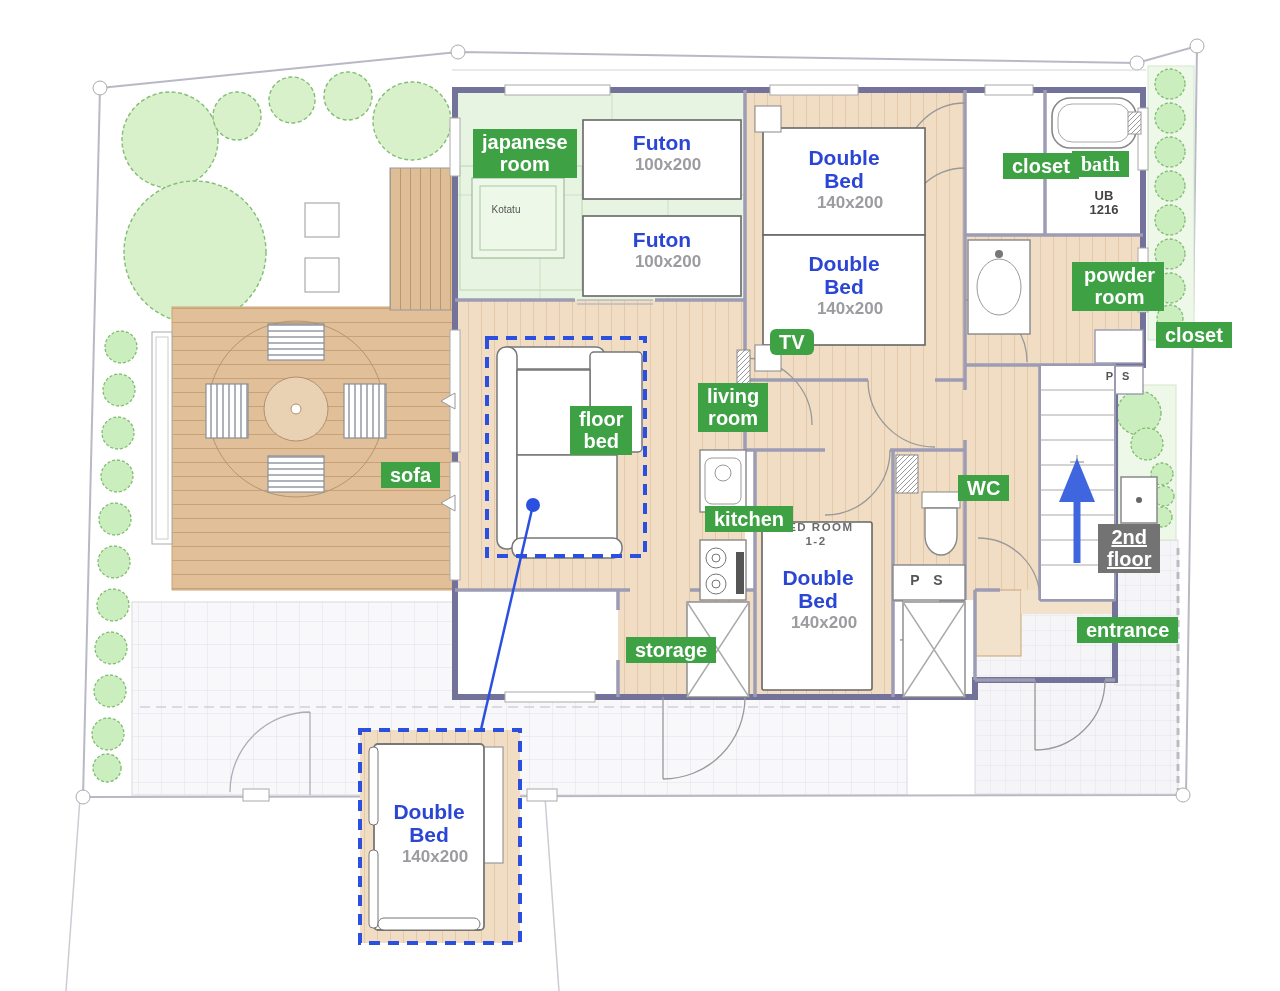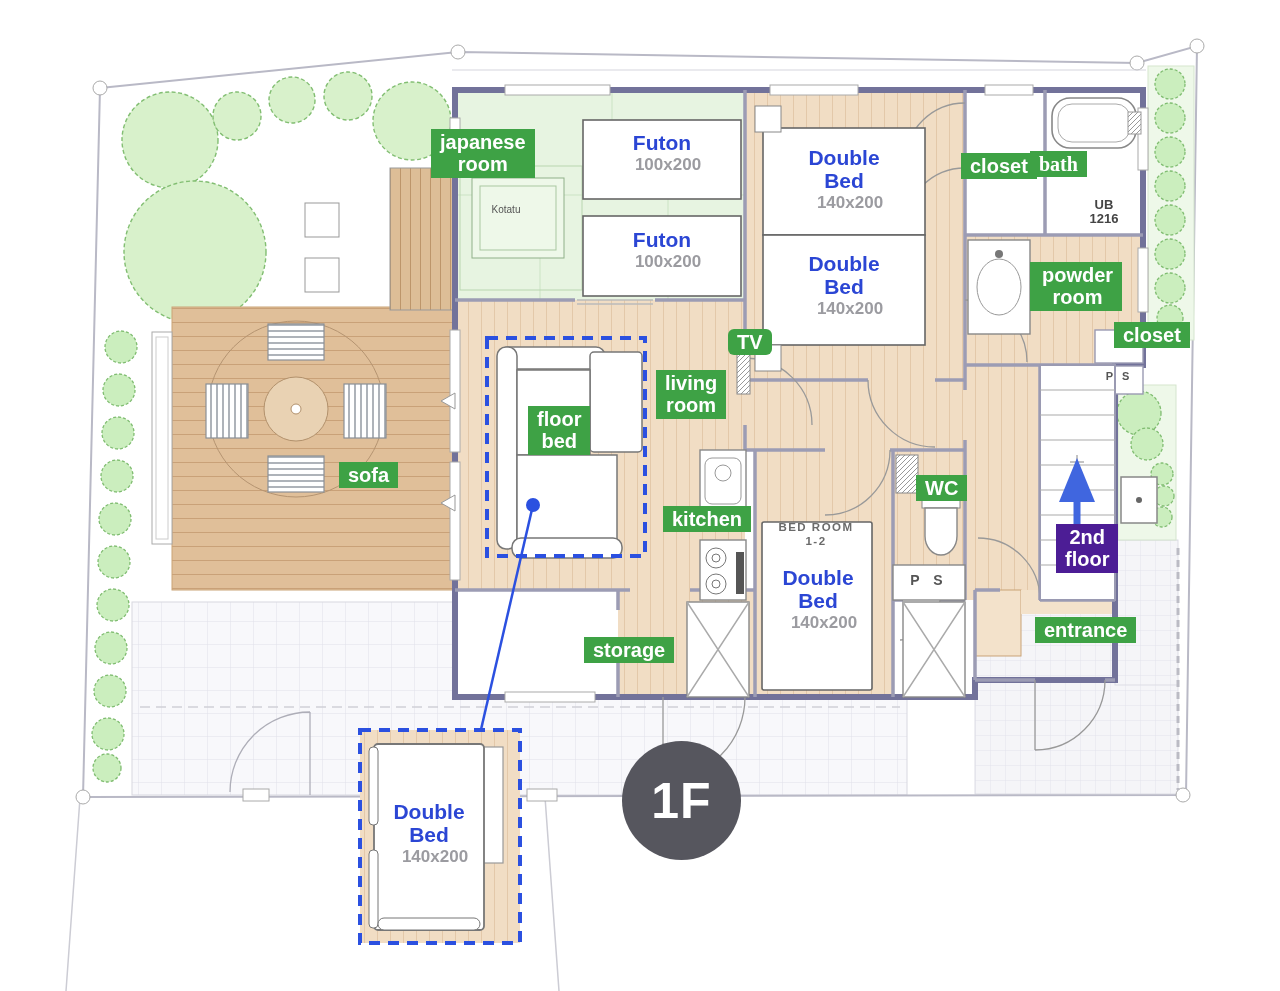--- a/index.html
+++ b/index.html
@@ -1,28 +1,28 @@
 <!DOCTYPE html>
 <html><head>
 <meta charset="utf-8">
 <style>
   html,body{margin:0;padding:0;background:#fff;}
   #stage{position:relative;width:1280px;height:991px;background:#ffffff;overflow:hidden;
          font-family:"Liberation Sans",sans-serif;}
   #plan-svg{position:absolute;left:0;top:0;}
   .badge{position:absolute;background:#3EA245;color:#ffffff;font-weight:700;font-size:20px;
-         line-height:1.12;padding:2px 9px;text-align:center;white-space:pre-line;z-index:5;}
-  .badge.blue{background:#4c1d95;}
+         line-height:1.12;padding:2px 9px;text-align:center;white-space:pre-line;z-index:5;margin-left:42px;}
+  .badge.blue{background:#737373;text-decoration:underline;}
   .bed-label{position:absolute;text-align:center;z-index:4;}
   .bed-name{display:block;color:#2B46D4;font-weight:700;font-size:21px;line-height:1.1;white-space:pre-line;}
   .bed-size{display:block;color:#9B9BA0;font-weight:700;font-size:17px;margin-top:1px;padding-left:12px;}
   .plan-text{position:absolute;color:#666;text-align:center;white-space:pre-line;z-index:4;
              font-weight:600;}
   #kotatsu-text{left:472px;top:204px;width:68px;font-size:10px;font-weight:400;color:#555;}
-  #ub-text{left:1075px;top:198px;width:58px;font-size:13px;color:#444;line-height:1.1;}
+  #ub-text{left:1075px;top:189px;width:58px;font-size:13px;color:#444;line-height:1.1;}
   #bedroom12-text{left:766px;top:499px;width:100px;font-size:11.5px;letter-spacing:1.5px;color:#6a6a6a;line-height:1.2;margin-top:22px;}
   #ps-right-text{left:1095px;top:370px;width:48px;font-size:11px;letter-spacing:3px;color:#555;}
   #ps-wc-text{left:893px;top:572px;width:72px;font-size:14px;letter-spacing:5px;color:#555;}
   #floor-badge{position:absolute;left:622px;top:741px;width:119px;height:119px;border-radius:50%;
                background:#56565E;color:#fff;display:flex;align-items:center;justify-content:center;
                font-size:50px;font-weight:600;z-index:6;letter-spacing:1px;}
 </style>
 </head>
 <body>
 
@@ -337,21 +337,21 @@
 </svg>
 
   <div class="badge" style="left:431px;top:129px;">japanese
 room</div>
   <div class="badge" style="left:961px;top:153px;">closet</div>
   <div class="badge" style="left:1030px;top:151px;font-family:Liberation Serif, serif;">bath</div>
   <div class="badge" style="left:1030px;top:262px;padding-left:12px;">powder
 room</div>
   <div class="badge" style="left:1114px;top:322px;">closet</div>
   <div class="badge" style="left:728px;top:329px;border-radius:6px;">TV</div>
-  <div class="badge" style="left:656px;top:370px;">living
+  <div class="badge" style="left:656px;top:383px;">living
 room</div>
   <div class="badge" style="left:528px;top:406px;">floor
 bed</div>
   <div class="badge" style="left:663px;top:506px;">kitchen</div>
   <div class="badge" style="left:916px;top:475px;">WC</div>
   <div class="badge" style="left:339px;top:462px;">sofa</div>
   <div class="badge" style="left:584px;top:637px;">storage</div>
   <div class="badge" style="left:1035px;top:617px;">entrance</div>
   <div class="badge blue" style="left:1056px;top:524px;">2nd
 floor</div>
@@ -386,14 +386,13 @@
   </div>
 
   <div class="plan-text" id="kotatsu-text">Kotatu</div>
   <div class="plan-text" id="ub-text">UB
 1216</div>
   <div class="plan-text" id="bedroom12-text">BED ROOM
 1-2</div>
   <div class="plan-text" id="ps-right-text">P S</div>
   <div class="plan-text" id="ps-wc-text">P S</div>
 
-  <div id="floor-badge">1F</div>
 </div>
 
 </body></html>

